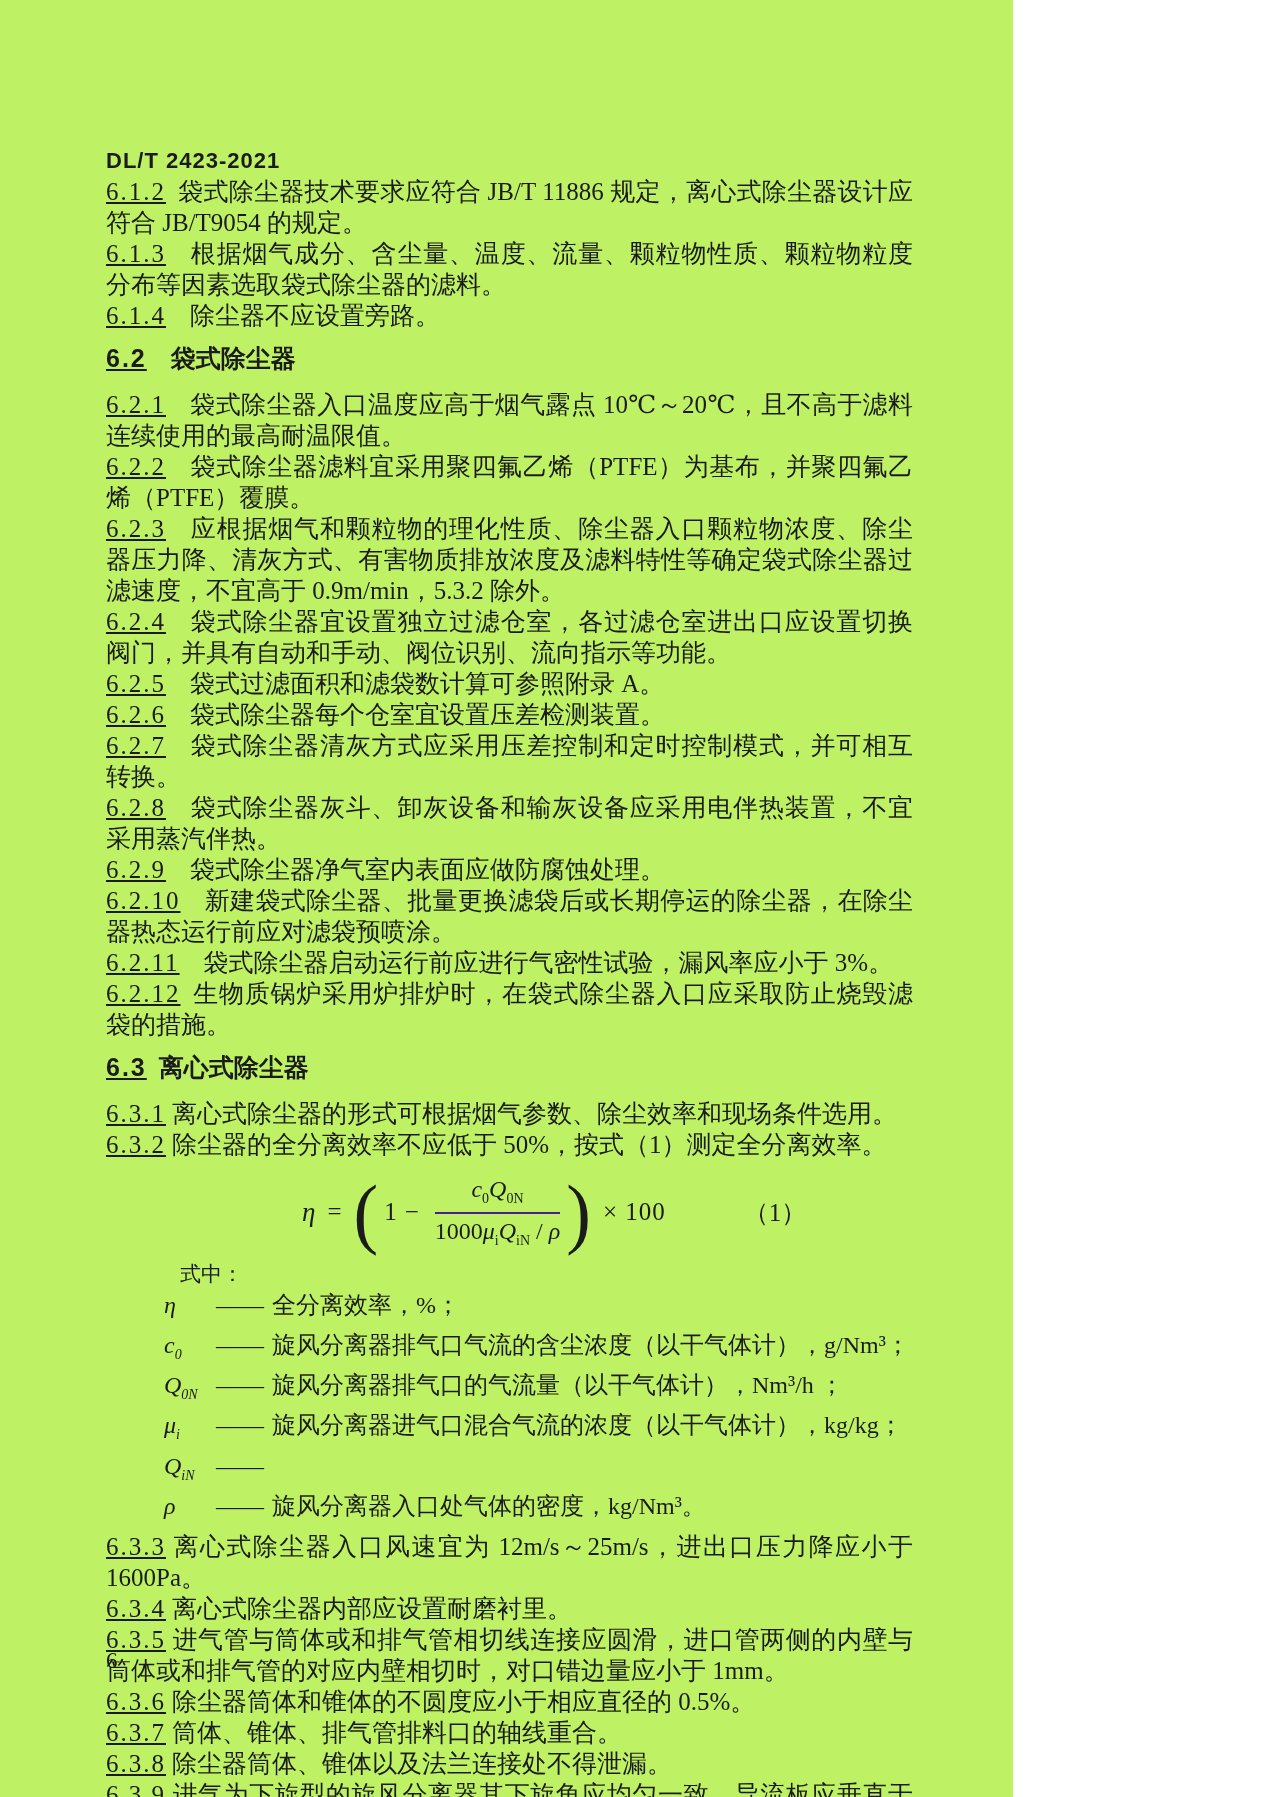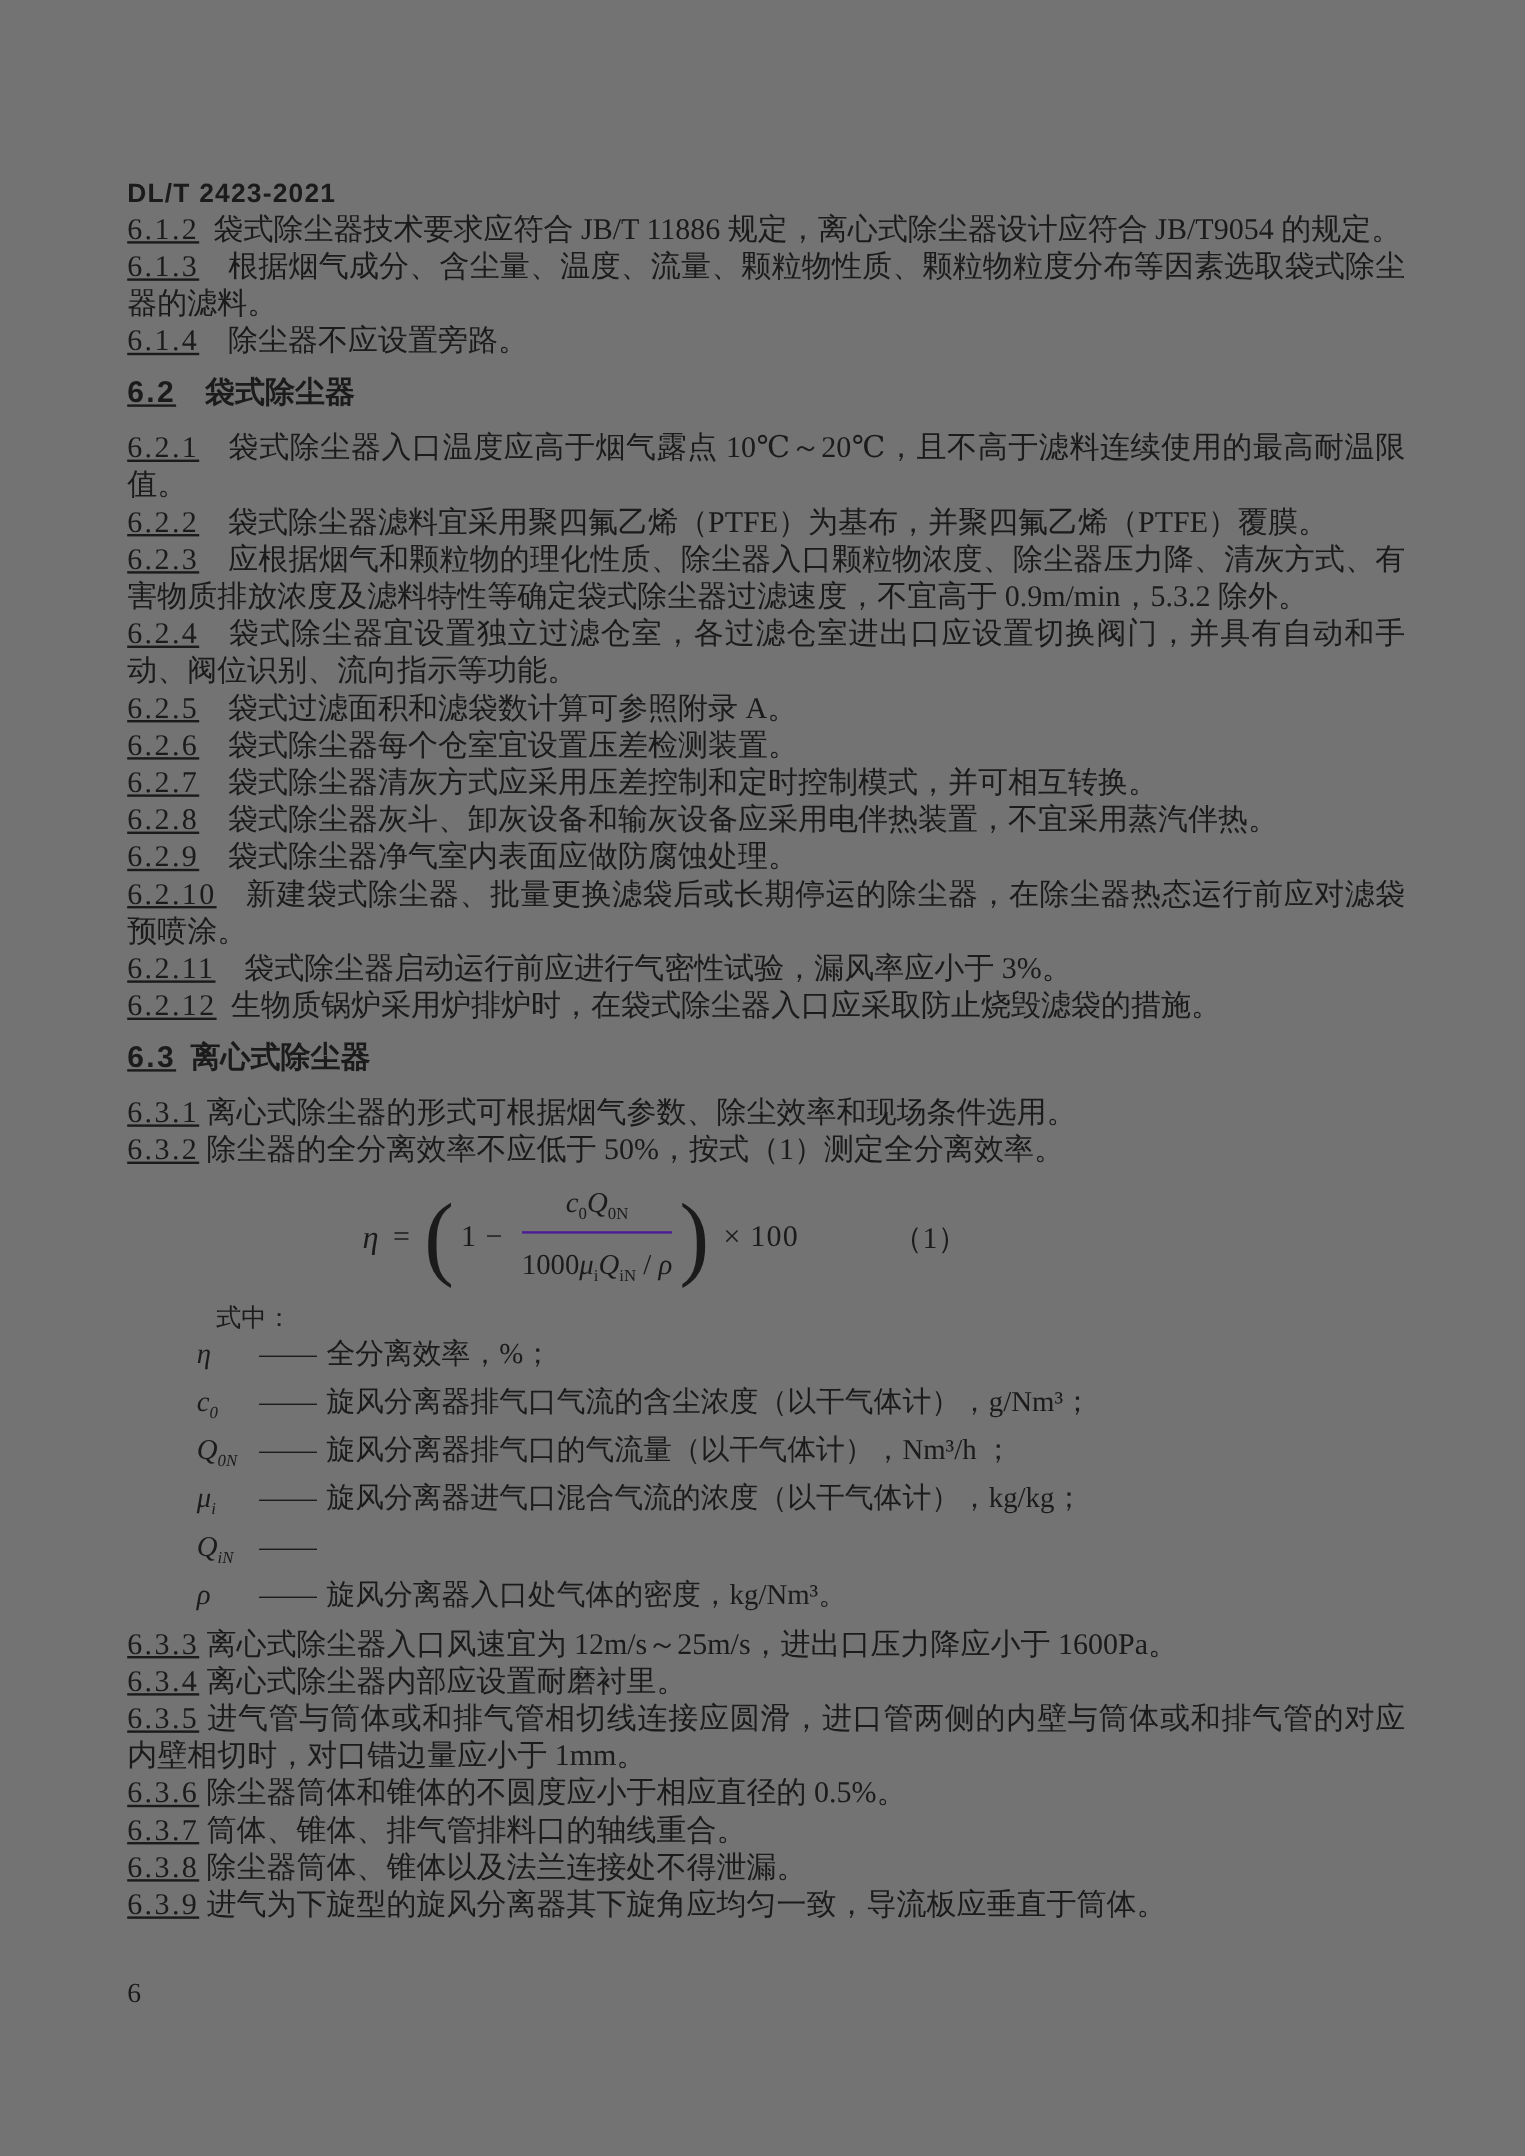--- a/index.html
+++ b/index.html
@@ -1,20 +1,20 @@
 <!DOCTYPE html>
 <html><head>
 <meta charset="utf-8">
 <style>
   * { margin:0; padding:0; box-sizing:border-box; }
   html,body { background:#ffffff; }
   .page {
     position:relative;
-    width:1271px; height:1797px;
-    background:#737373;
+    width:1013px; height:1797px;
+    background:#bef264;
     color:#1b1b1b;
     font-family:"Liberation Serif","DejaVu Serif",serif;
     overflow:hidden;
   }
   .content { padding:145px 100px 0 106px; }
 
   .doc-code {
     font-family:"Liberation Sans","DejaVu Sans",sans-serif;
     font-weight:700; font-size:22px; line-height:31px; letter-spacing:1px;
   }
@@ -41,21 +41,21 @@
   .f-eq  { margin-right:12px; }
   .f-paren {
     font-size:74px; font-weight:400; line-height:0;
     transform:scaleY(1.06);
     font-family:"Liberation Serif","DejaVu Serif",serif;
   }
   .f-one   { margin:0 8px 0 6px; }
   .f-minus { margin-right:10px; }
   .frac { display:inline-block; text-align:center; font-size:24px; margin:0 6px; }
   .frac-num { display:block; border-bottom:2px solid #4c1d95; padding:0 10px 5px 10px; }
-  .frac-den { display:block; padding-top:14px; }
+  .frac-den { display:block; padding-top:4px; }
   .frac i, .sym i { font-style:italic; }
   i.var { font-style:italic; }
   sub { font-size:14px; }
   .f-times { margin-left:12px; letter-spacing:1px; white-space:nowrap;text-align:right; }
   .f-eqno  { margin-left:78px; white-space:nowrap; }
 
   .where { font-size:21px; line-height:31px; padding-left:74px; }
   .sym-row { display:flex; align-items:baseline; font-size:24px; line-height:31.5px; padding-left:58px; }
   .sym { min-width:52px; font-style:italic; white-space:nowrap; }
   .sym sub { font-style:italic; }

